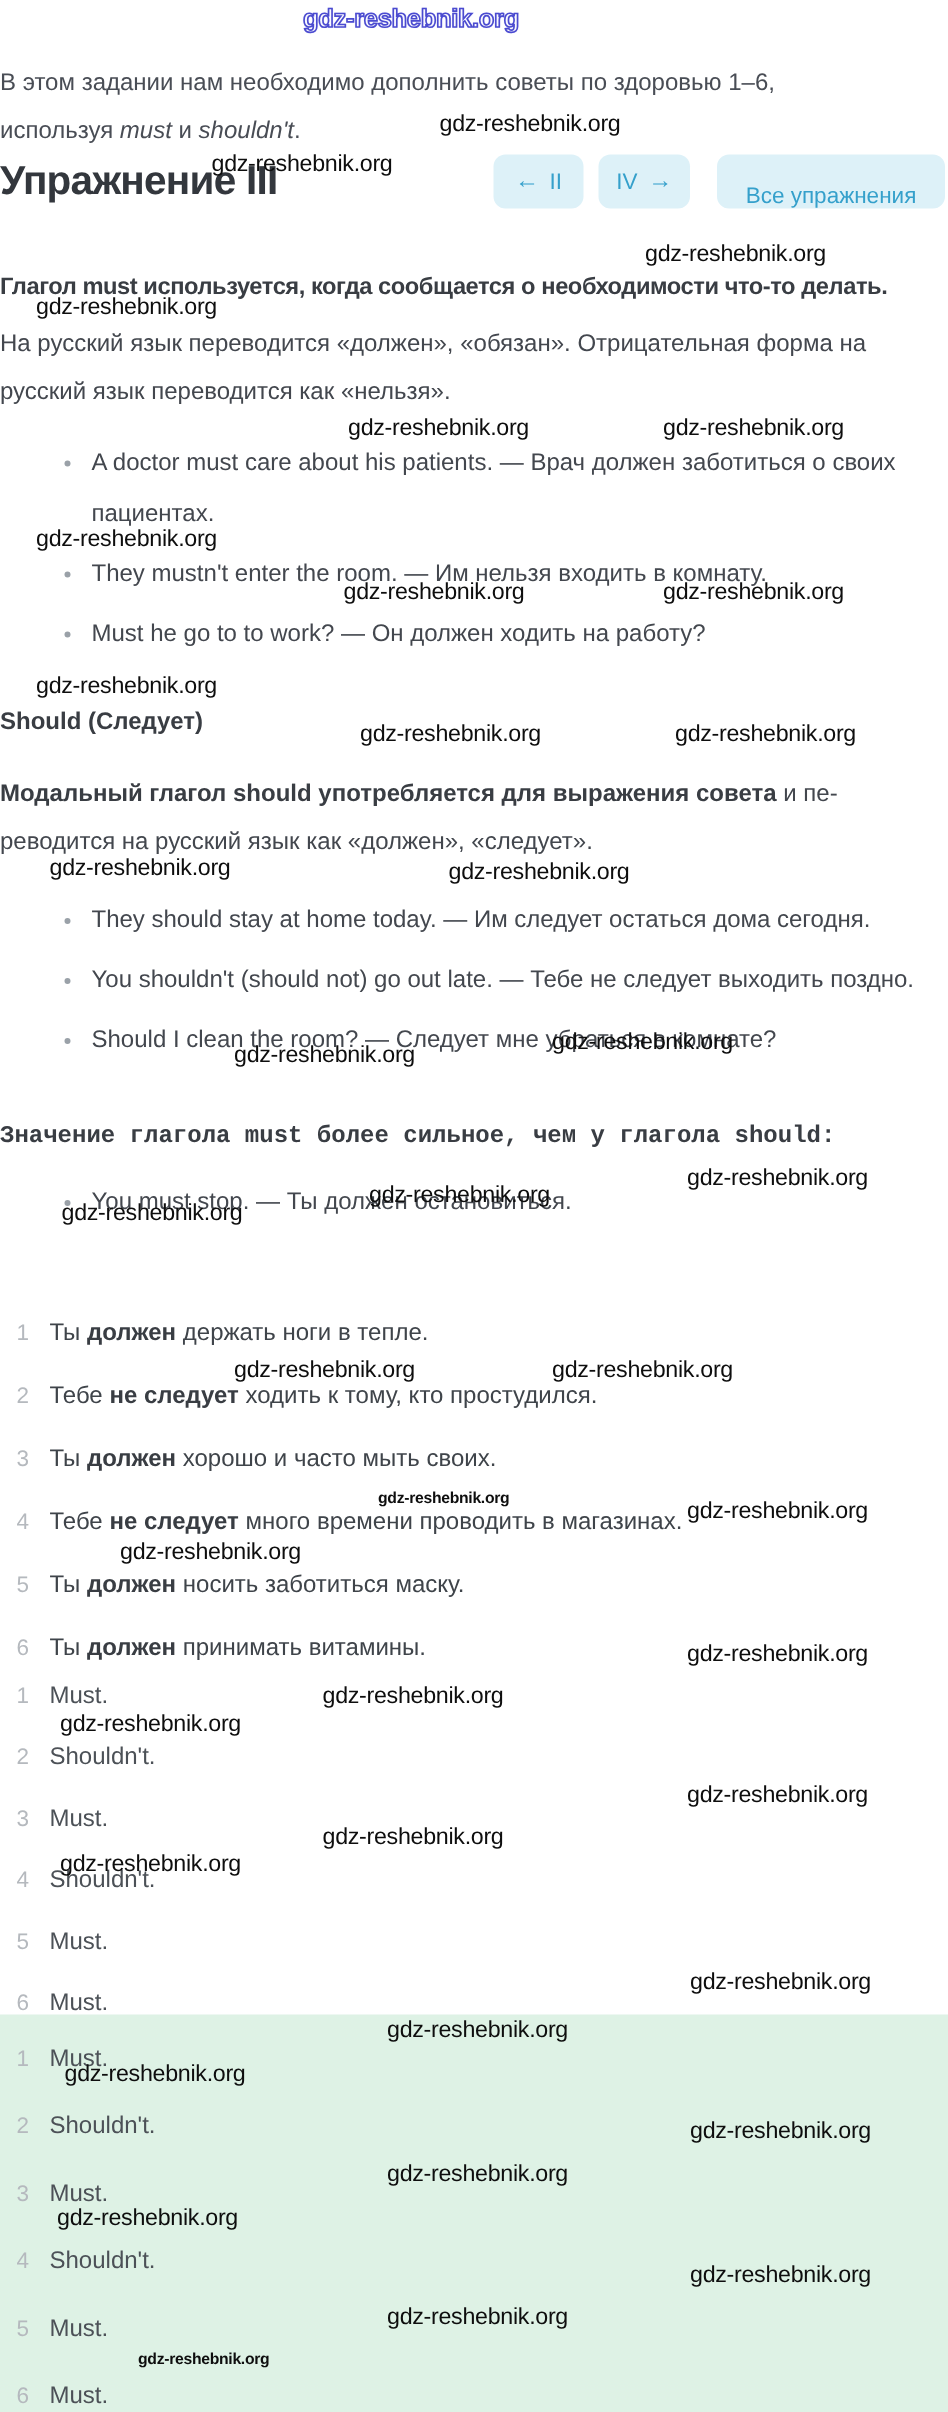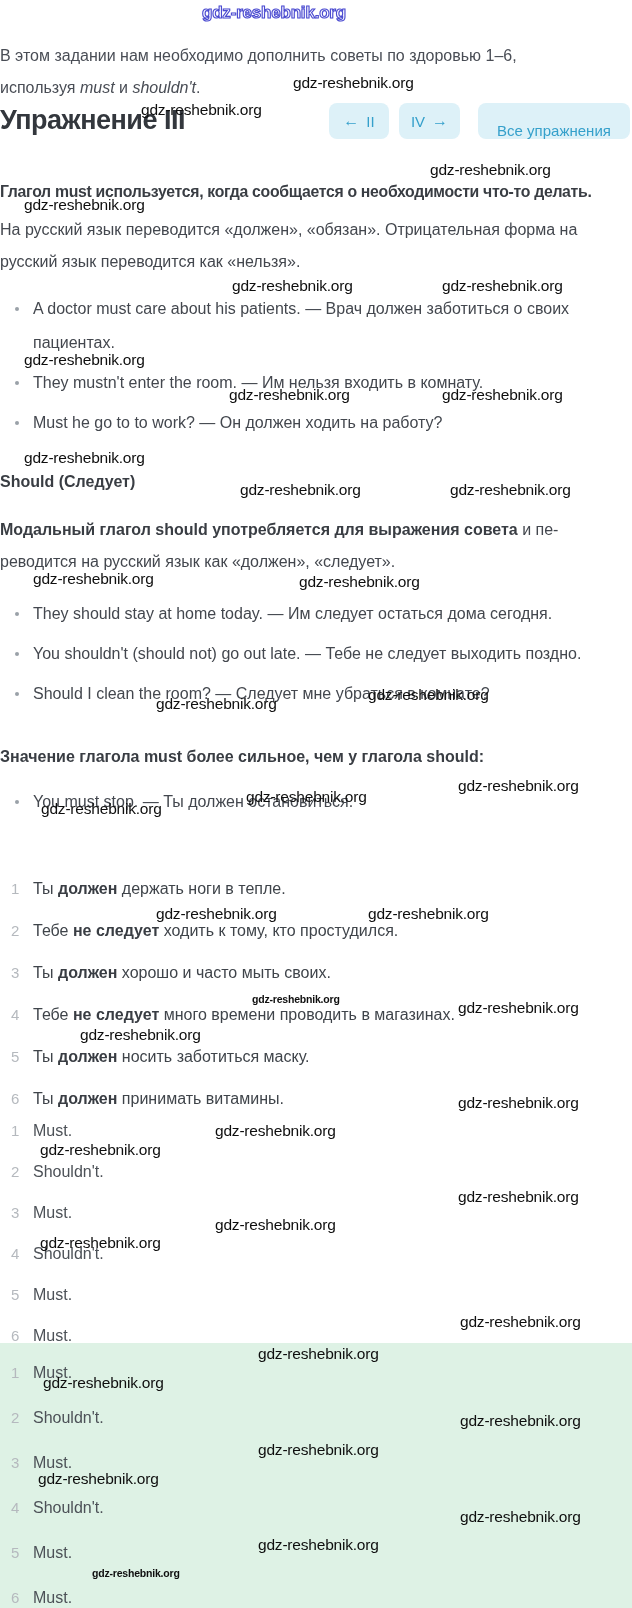--- a/index.html
+++ b/index.html
@@ -24,25 +24,25 @@
   .btn-next{left:399px;width:61px;}
   .btn-all{left:478px;width:152px;align-items:flex-end;}
 
   
   .p{position:absolute;left:0;margin:0;font-size:16px;line-height:32px;color:#43474e;white-space:pre-line;width:584px;}
   .p-bold{font-weight:700;color:#393d43;}
   #p-must-rule{top:178px;line-height:28px;white-space:nowrap;letter-spacing:-0.3px;font-size:15.8px;}
   #p-must-note{top:214px;}
   #p-should-heading{top:470px;line-height:24px;}
   #p-should-note{top:514px;}
-  #p-compare-rule{top:745px;line-height:24px;}
+  #p-compare-rule{top:745px;line-height:24px;font-family:Liberation Mono, monospace;}
 
   
   .bullets{position:absolute;left:0;margin:0;padding:0;list-style:none;width:632px;}
-  .bullets li{position:relative;padding-left:33px;font-size:16px;line-height:34px;color:#43474e;margin-bottom:6px;white-space:pre-line;}
+  .bullets li{position:relative;padding-left:33px;font-size:16px;line-height:34px;color:#43474e;margin-bottom:6px;white-space:pre-line;margin-left:28px;}
   .bullets li::before{content:"";position:absolute;left:15px;top:15px;width:4px;height:4px;border-radius:50%;background:#9aa1a8;}
   #list-must-examples{top:292px;}
   #list-should-examples{top:597px;}
   #list-compare-examples{top:785px;}
 
   
   .numlist{position:absolute;left:0;margin:0;padding:0;list-style:none;width:632px;}
   .numlist li{position:relative;padding-left:33px;font-size:16px;line-height:34px;}
   .numlist .num{position:absolute;left:11px;top:0;color:#b5b9be;font-size:15px;}
   #list-tasks{top:872px;color:#3f444a;}

